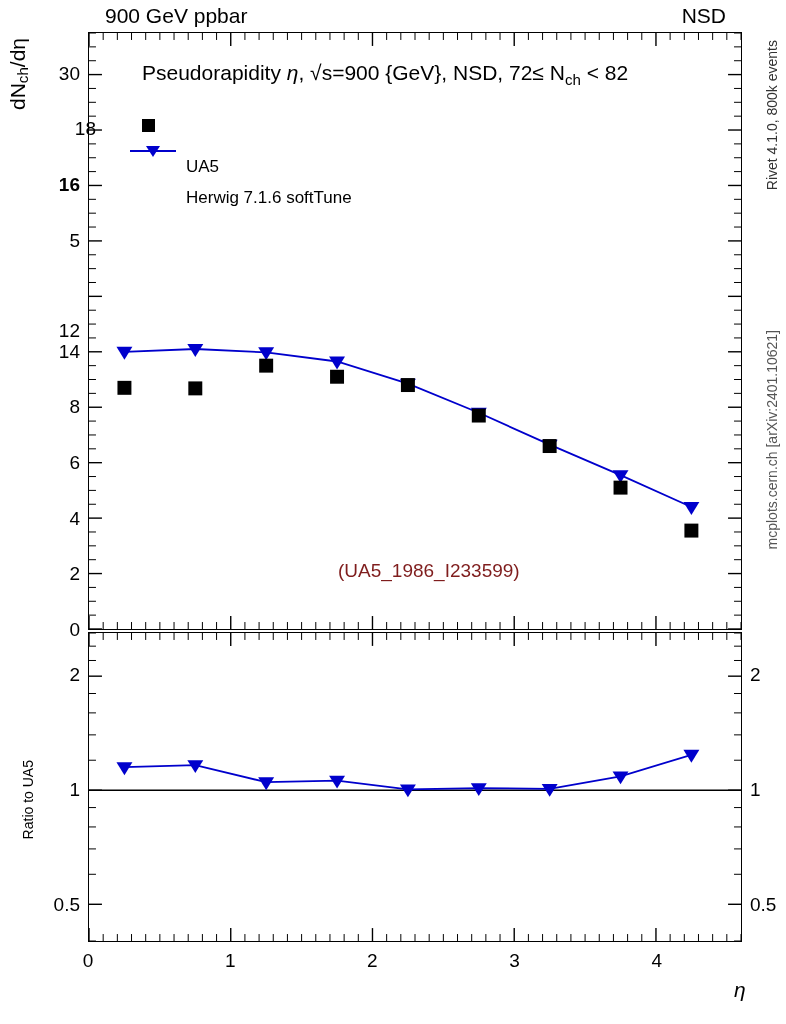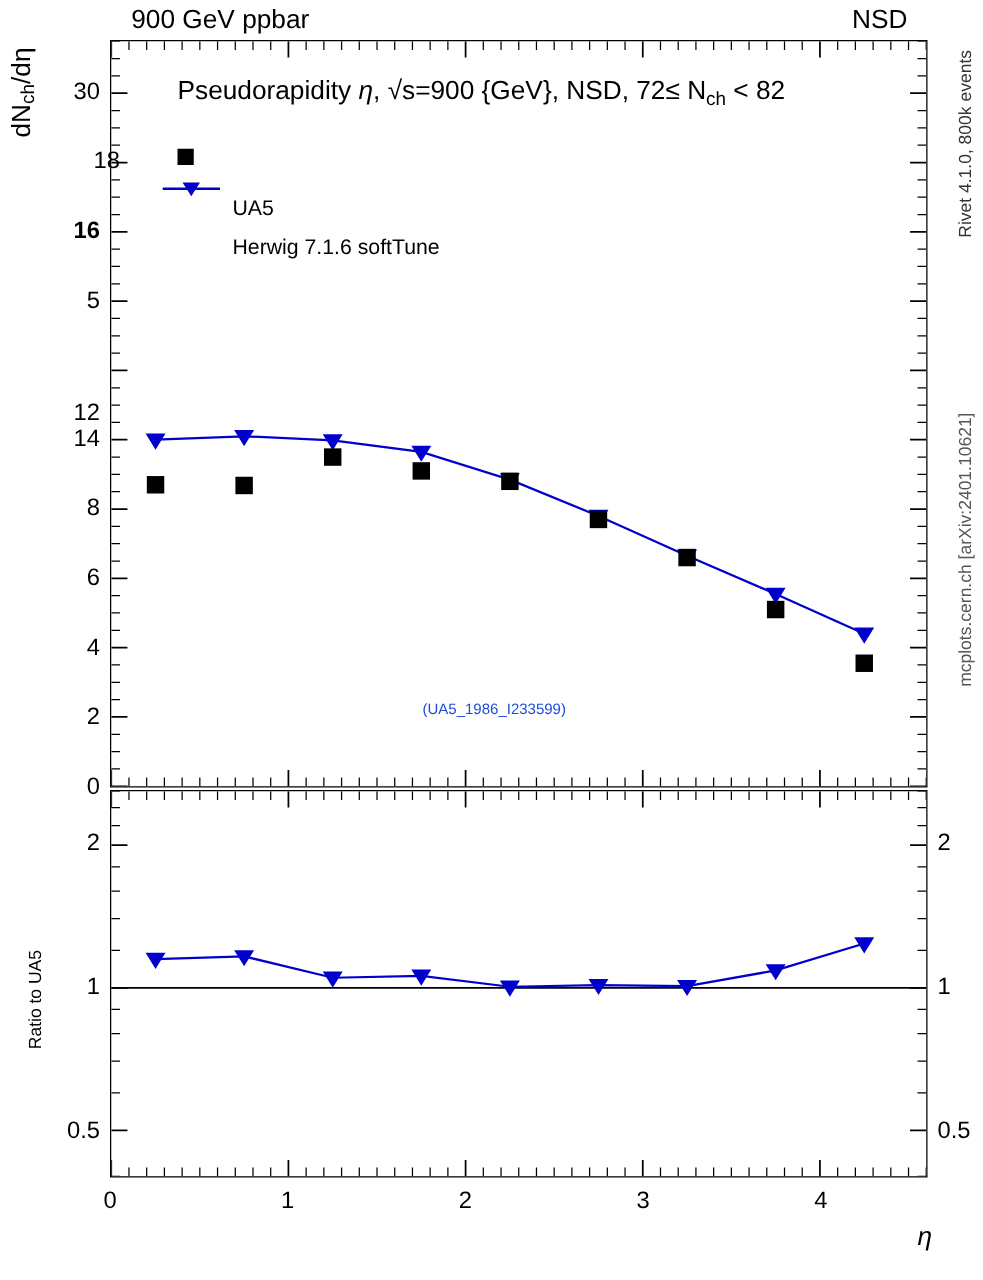--- a/index.html
+++ b/index.html
@@ -30,21 +30,21 @@
 
   .plotarea{position:absolute;left:0;top:0;width:100%;height:100%;}
 
   .ytl{position:absolute;right:0;font-size:19px;text-align:right;transform:translateY(-50%);}
   .xtl{position:absolute;font-size:19px;transform:translateX(-50%);}
 
   .legend-marker-sq{position:absolute;width:13px;height:13px;background:#000;}
   .legend-txt{position:absolute;font-size:17px;margin-top:44px;}
 
   .title{position:absolute;font-size:21px;white-space:nowrap;}
-  .watermark{position:absolute;font-size:12px;color:#1d4ed8;}
+  .watermark{position:absolute;font-size:19px;color:#7f1d1d;}
 
   .xaxis-label{position:absolute;font-size:21px;}
 
   sub{font-size:0.72em;}
 </style>
 </head>
 <body>
 
 <div id="root">
 

